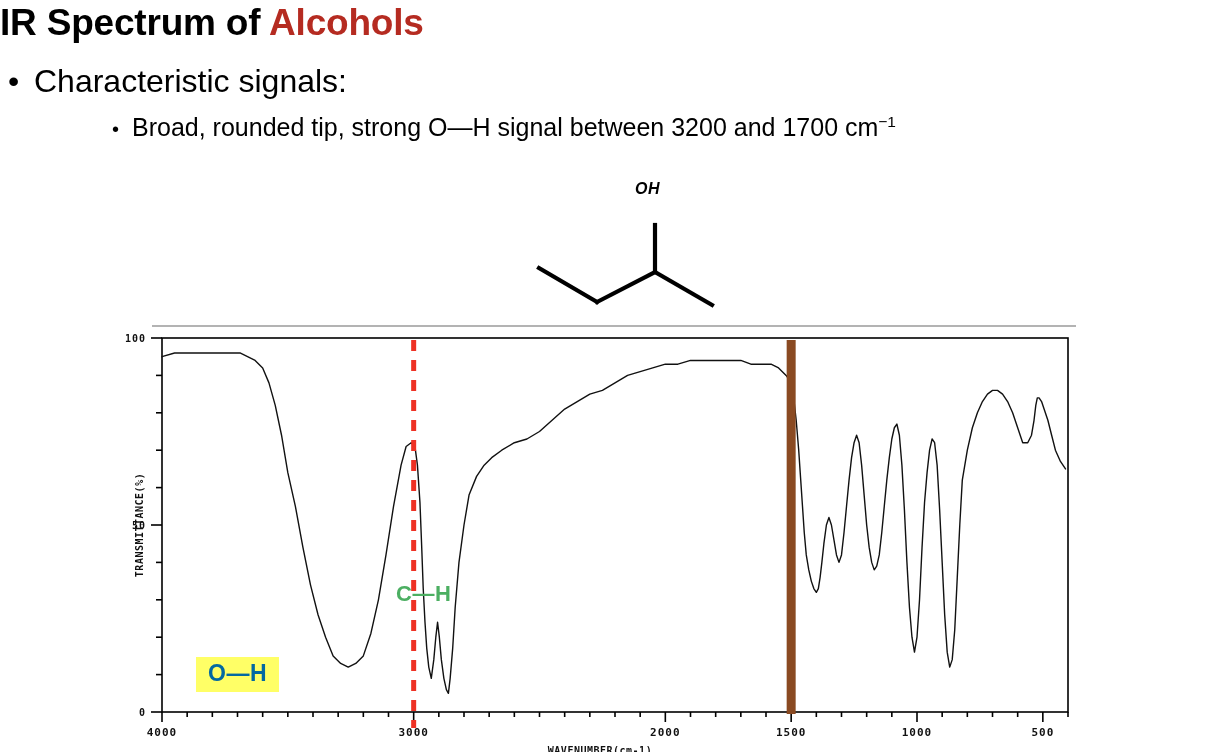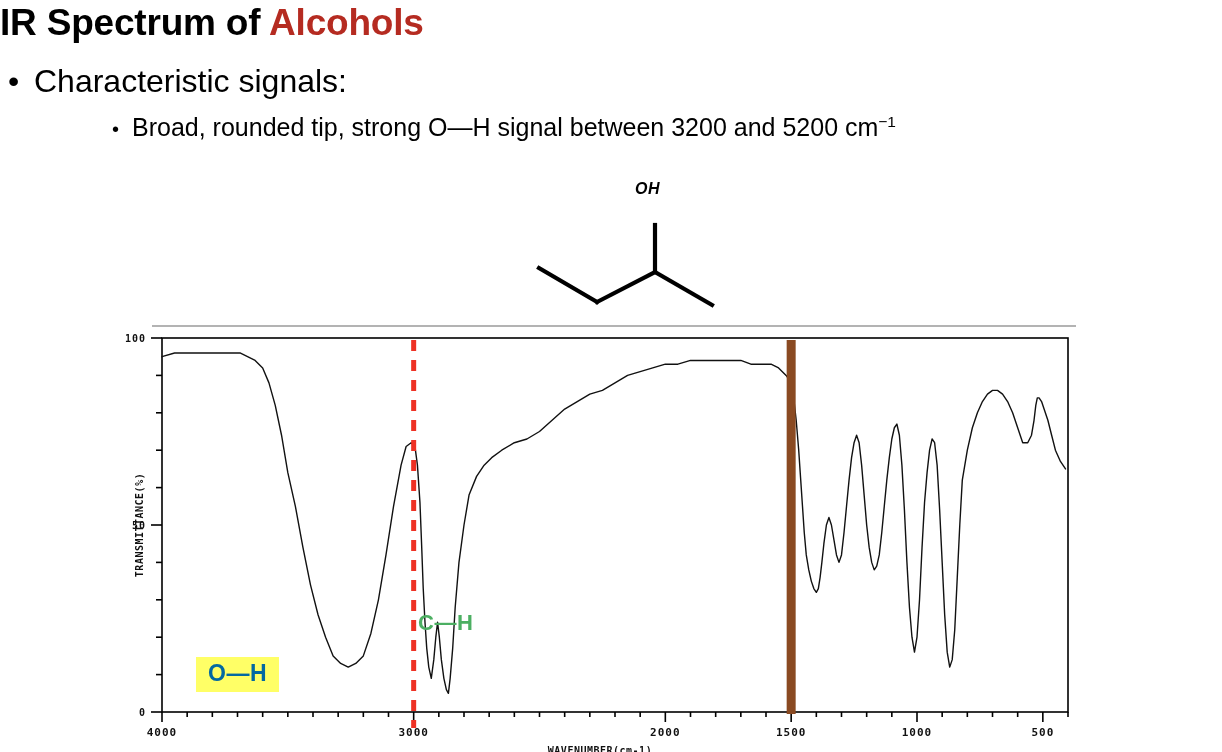--- a/index.html
+++ b/index.html
@@ -68,21 +68,21 @@
 <body>
 
 <div id="slide-title">
   <span>IR Spectrum of </span><span class="accent">Alcohols</span>
 </div>
 
 <div class="bullet-l1">
   <span class="dot">•</span><span>Characteristic signals:</span>
 </div>
 <div class="bullet-l2">
-  <span class="dot">•</span><span>Broad, rounded tip, strong O—H signal between 3200 and 5200 cm</span><sup class="sup">−1</sup>
+  <span class="dot">•</span><span>Broad, rounded tip, strong O—H signal between 3200 and 1700 cm</span><sup class="sup">−1</sup>
 </div>
 
 <div id="structure">
   <div id="oh-label">OH</div>
   <svg width="260" height="145" viewBox="0 0 260 145">
     <g stroke="#000000" stroke-width="4.2" fill="none" stroke-linecap="square">
 
       <line x1="135" y1="45" x2="135" y2="92"></line>
 
       <line x1="19" y1="88" x2="77" y2="122"></line>
@@ -156,14 +156,14 @@
       <text x="791.1666666666666" y="418" text-anchor="middle" font-family="&quot;DejaVu Sans Mono&quot;, monospace" font-size="11" font-weight="bold" fill="#111111" letter-spacing="1">1500</text>
       <text x="917" y="418" text-anchor="middle" font-family="&quot;DejaVu Sans Mono&quot;, monospace" font-size="11" font-weight="bold" fill="#111111" letter-spacing="1">1000</text>
       <text x="1042.8333333333335" y="418" text-anchor="middle" font-family="&quot;DejaVu Sans Mono&quot;, monospace" font-size="11" font-weight="bold" fill="#111111" letter-spacing="1">500</text>
       <text x="600" y="436" text-anchor="middle" font-family="&quot;DejaVu Sans Mono&quot;, monospace" font-size="10" font-weight="bold" fill="#111111" letter-spacing="0.5">WAVENUMBER(cm-1)</text>
       <path d="M162.00 38.70 L174.58 34.96 L187.17 34.96 L199.75 34.96 L212.33 34.96 L222.40 34.96 L232.47 34.96 L240.02 34.96 L247.57 38.70 L255.12 42.44 L262.67 49.92 L268.96 64.88 L275.25 87.32 L281.54 117.24 L287.83 154.64 L295.38 188.30 L302.93 229.44 L310.48 266.84 L318.03 296.76 L325.58 319.20 L333.13 337.90 L340.68 345.38 L348.23 349.12 L355.78 345.38 L363.33 337.90 L370.88 315.46 L378.43 281.80 L385.98 236.92 L393.53 188.30 L401.08 147.16 L406.12 128.46 L411.15 124.72 L414.93 128.46 L417.44 147.16 L419.96 184.56 L421.72 229.44 L423.23 270.58 L424.99 304.24 L426.75 330.42 L428.77 349.12 L431.28 360.34 L433.80 341.64 L435.81 319.20 L437.57 304.24 L439.34 319.20 L441.35 341.64 L443.87 360.34 L446.38 371.56 L448.40 375.30 L450.16 360.34 L452.68 330.42 L455.19 289.28 L458.97 244.40 L464.00 207.00 L469.03 177.08 L476.58 158.38 L484.13 147.16 L491.68 139.68 L501.75 132.20 L514.33 124.72 L526.92 120.98 L539.50 113.50 L552.08 102.28 L564.67 91.06 L577.25 83.58 L589.83 76.10 L602.42 72.36 L615.00 64.88 L627.58 57.40 L640.17 53.66 L652.75 49.92 L665.33 46.18 L677.92 46.18 L690.50 42.44 L703.08 42.44 L715.67 42.44 L728.25 42.44 L740.83 42.44 L750.90 46.18 L760.97 46.18 L771.03 46.18 L778.58 49.92 L786.13 57.40 L791.17 64.88 L793.68 79.84 L796.20 102.28 L798.72 132.20 L800.73 162.12 L802.49 188.30 L804.25 214.48 L806.27 236.92 L808.78 251.88 L811.30 263.10 L813.82 270.58 L816.33 274.32 L818.35 270.58 L820.11 259.36 L821.87 244.40 L823.88 225.70 L826.40 207.00 L828.92 199.52 L831.43 207.00 L833.95 221.96 L836.47 236.92 L838.98 244.40 L841.50 236.92 L844.02 214.48 L846.53 188.30 L849.05 162.12 L851.57 139.68 L854.08 124.72 L856.60 117.24 L859.12 124.72 L861.63 147.16 L864.15 177.08 L866.67 207.00 L869.18 229.44 L871.70 244.40 L874.22 251.88 L876.73 248.14 L879.25 236.92 L881.77 214.48 L884.28 188.30 L886.80 162.12 L889.32 139.68 L891.83 120.98 L894.35 109.76 L896.87 106.02 L899.38 117.24 L901.90 147.16 L904.42 192.04 L906.93 244.40 L909.45 289.28 L911.97 319.20 L914.48 334.16 L917.00 319.20 L919.52 281.80 L922.03 229.44 L924.55 184.56 L927.07 154.64 L929.58 132.20 L932.10 120.98 L934.62 124.72 L937.13 147.16 L939.65 192.04 L942.17 244.40 L944.68 296.76 L947.20 334.16 L949.72 349.12 L952.23 341.64 L954.75 311.72 L957.27 259.36 L959.78 207.00 L962.30 162.12 L967.33 132.20 L972.37 109.76 L977.40 94.80 L982.43 83.58 L987.47 76.10 L992.50 72.36 L997.53 72.36 L1002.57 76.10 L1007.60 83.58 L1012.63 94.80 L1017.67 109.76 L1022.70 124.72 L1027.73 124.72 L1031.51 117.24 L1034.03 102.28 L1035.79 87.32 L1037.30 79.84 L1039.06 79.84 L1041.58 83.58 L1044.09 91.06 L1047.87 102.28 L1051.64 117.24 L1055.42 132.20 L1060.45 143.42 L1065.48 150.90 " fill="none" stroke="#111111" stroke-width="1.4" stroke-linejoin="round" stroke-linecap="round"></path>
       <line x1="413.6666666666667" y1="22" x2="413.6666666666667" y2="410" stroke="#ee3124" stroke-width="5" stroke-dasharray="11 9"></line>
       <line x1="791.1666666666666" y1="22" x2="791.1666666666666" y2="396" stroke="#8a4a22" stroke-width="9"></line>
     </svg>
 
   <div class="anno" id="anno-oh" style="position: absolute; left: 196px; top: 339px; color: #0369a1; background: rgb(255, 255, 102);">O—H</div>
-  <div class="anno" id="anno-ch" style="position: absolute; left: 418px; top: 263px; color: rgb(76, 175, 98); margin-top: 29px;">C—H</div>
+  <div class="anno" id="anno-ch" style="position: absolute; left: 396px; top: 263px; color: rgb(76, 175, 98);">C—H</div>
 </div>
 
 </body></html>

